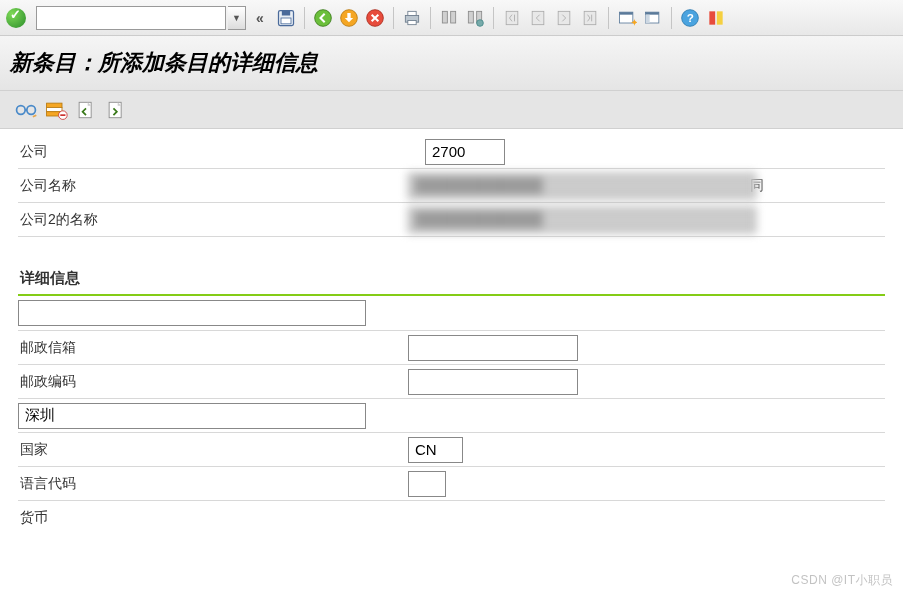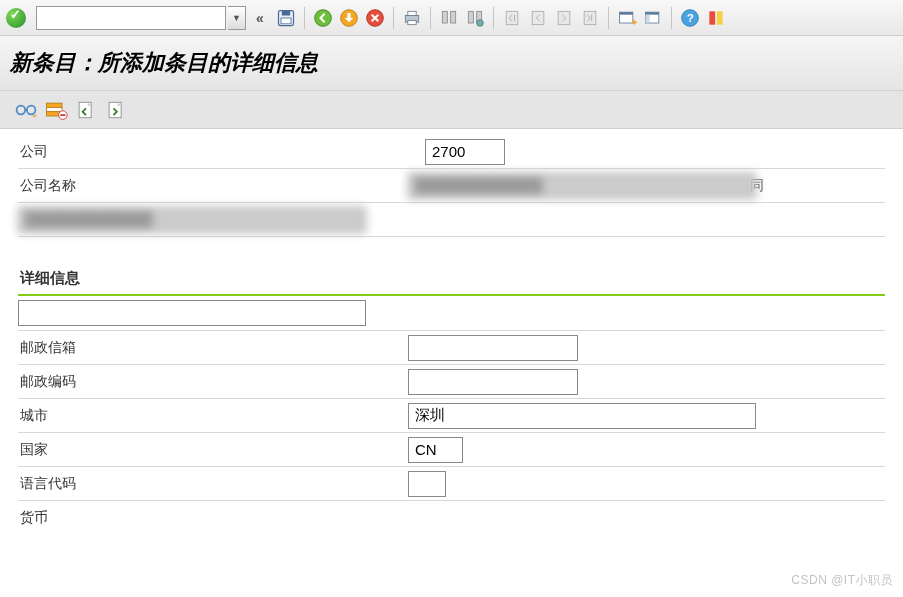--- a/index.html
+++ b/index.html
@@ -199,20 +199,21 @@
       </div>
   </div>
   <div class="row">
     <div class="lbl">公司名称</div>
     <div class="val">
       <input class="w-long redacted" value="████████████" style="">
       <span class="trailing">同</span>
     </div>
   </div>
   <div class="row">
+    <div class="lbl">公司2的名称</div>
     <div class="val">
         <input class="w-long redacted" value="████████████" style="">
       </div>
   </div>
 </div>
 
 <div class="section-gap"></div>
 
 <div class="section-head">详细信息</div>
 <div class="section-body">
@@ -227,21 +228,20 @@
         <input class="w-mid" value="" style="">
       </div>
   </div>
   <div class="row">
     <div class="lbl">邮政编码</div>
     <div class="val">
         <input class="w-mid" value="" style="">
       </div>
   </div>
   <div class="row">
-    <div class="lbl">城市</div>
     <div class="val">
         <input class="w-long" value="深圳" style="">
       </div>
   </div>
   <div class="row">
     <div class="lbl">国家</div>
     <div class="val">
         <input class="w60" value="CN" style="">
       </div>
   </div>

